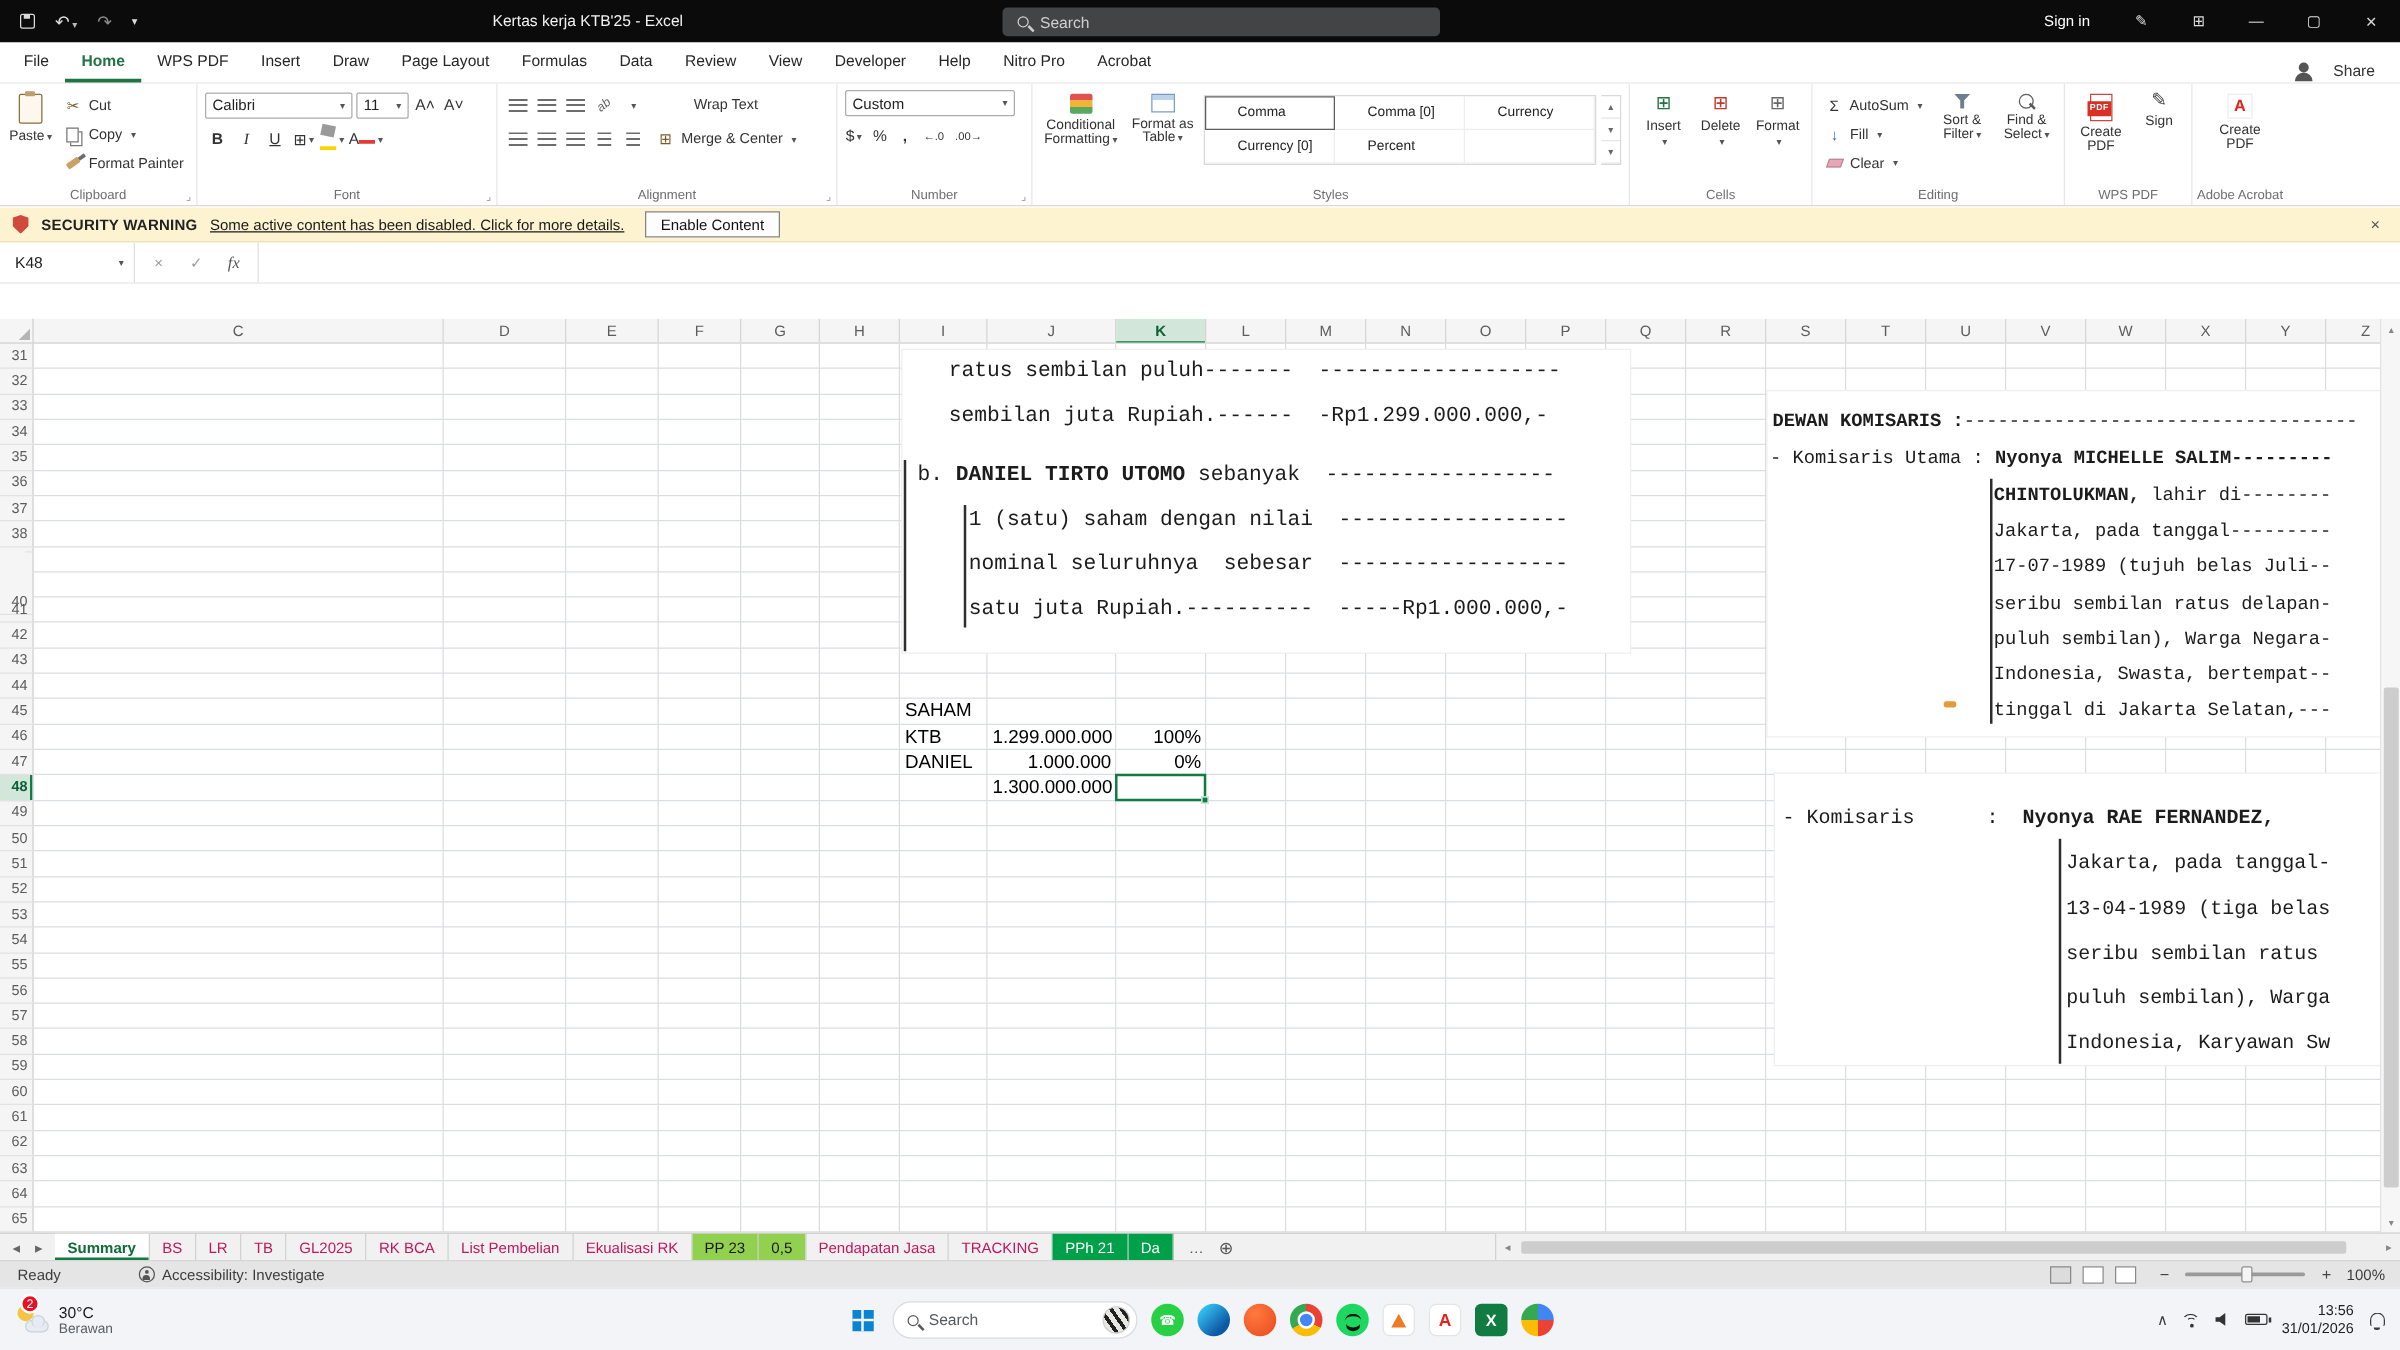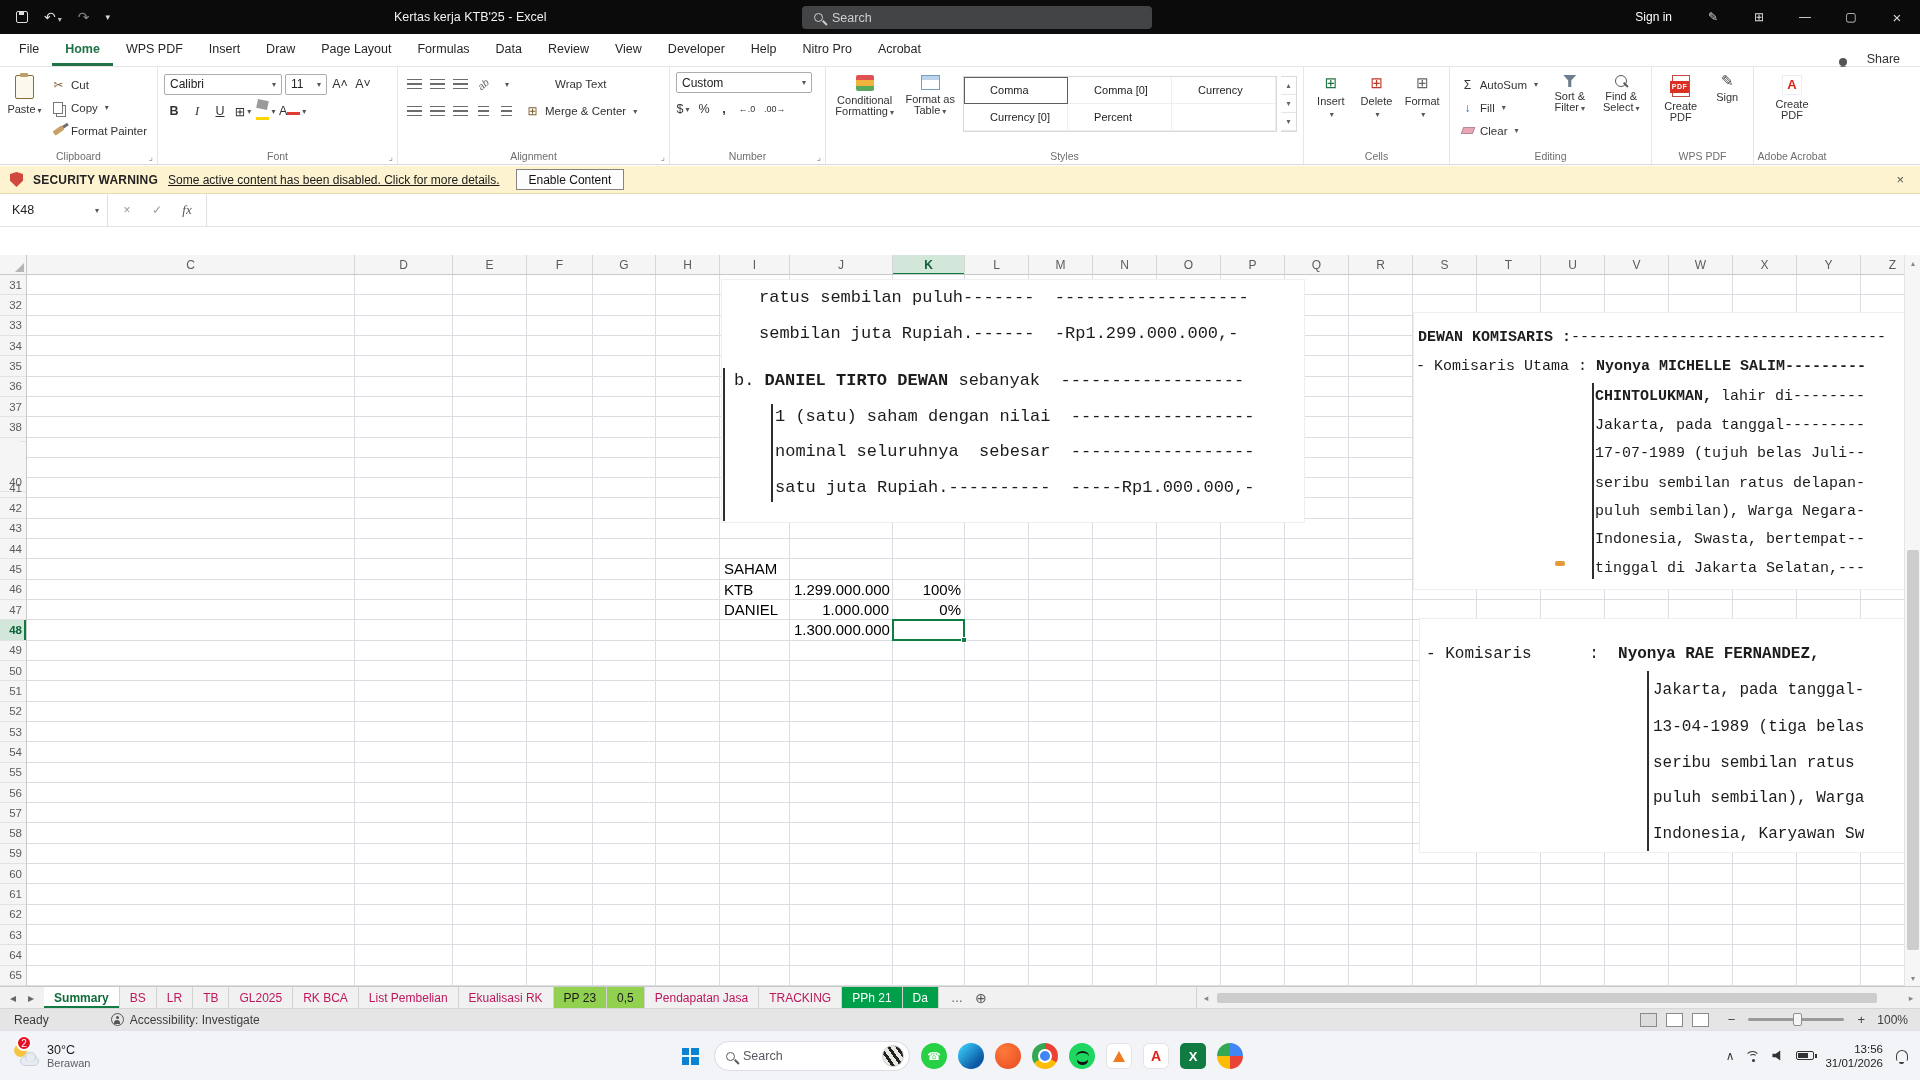--- a/index.html
+++ b/index.html
@@ -19,21 +19,21 @@
 .mag::after{content:"";position:absolute;left:7px;top:8px;width:6px;height:1.5px;background:#cfcfcf;transform:rotate(45deg)}
 .mag.dark{border-color:#5a5a5a}.mag.dark::after{background:#5a5a5a}
 .tb-right{position:absolute;right:0;top:0;height:34px;display:flex;align-items:center}
 .signin{font-size:12px;color:#fff;padding:0 18px}
 .tbbtn{width:46px;height:34px;display:flex;align-items:center;justify-content:center;color:#dcdcdc;font-size:12px}
 
 .rtabs{position:absolute;left:0;top:34px;width:1920px;height:33px;background:#fff;display:flex;align-items:stretch;border-bottom:1px solid #e6e6e6}
 #rtabsList{display:flex;align-items:stretch;padding-left:6px}
 .rtab{display:flex;align-items:center;padding:0 13px;font-size:12.5px;color:#262626;border-bottom:3px solid transparent}
 .rtab.active{color:#217346;font-weight:bold;border-bottom-color:#217346}
-.share{margin-left:auto;display:flex;align-items:flex-end;gap:20px;padding:0 20px;color:#333;font-size:12.5px}
+.share{margin-left:auto;display:flex;align-items:flex-start;gap:20px;padding:16px 20px;color:#333;font-size:12.5px}
 .person{width:8px;height:8px;border-radius:50%;background:#555;position:relative}
 .person::after{content:"";position:absolute;left:-3px;top:8px;width:14px;height:7px;border-radius:7px 7px 0 0;background:#555}
 
 .ribbon{position:absolute;left:0;top:67px;width:1920px;height:98px;background:#fff;border-bottom:1px solid #d9d9d9;display:flex}
 .rg{position:relative;height:100%;border-right:1px solid #e7e7e7;flex:0 0 auto}
 .rgb{display:flex;padding:5px 6px 0 6px;gap:4px}
 .rgl{position:absolute;left:0;right:0;bottom:2px;text-align:center;font-size:10.5px;color:#6e6e6e}
 .launch{position:absolute;right:4px;bottom:0;font-size:9px;color:#8f8f8f}
 .bb{width:56px;display:flex;flex-direction:column;align-items:center;padding-top:3px;gap:4px;font-size:11px;color:#333;text-align:center;line-height:12px}
 .scol{display:flex;flex-direction:column;justify-content:flex-start;gap:2px;padding-top:2px}
@@ -549,21 +549,21 @@
       <div class="rh" style="top: 670.362px; height: 20.314px;">64</div>
       <div class="rh" style="top: 690.676px; height: 20.314px;">65</div>
     </div>
   <div id="sheet">
 
     <div class="doc" style="left:695px;top:5px;width:582px;height:242px;font-size:17px">
       <span class="vrule" style="left:1px;top:88px;height:153px"></span>
       <span class="vrule" style="left:49px;top:124px;height:98px;width:1.5px"></span>
       <div class="ln" style="left:37px;top:8px">ratus sembilan puluh-------  -------------------</div>
       <div class="ln" style="left:37px;top:44px">sembilan juta Rupiah.------  -Rp1.299.000.000,-</div>
-      <div class="ln" style="left:12px;top:91px"><span>b. </span><span class="b">DANIEL TIRTO DEWAN</span><span> sebanyak  ------------------</span></div>
+      <div class="ln" style="left:12px;top:91px"><span>b. </span><span class="b">DANIEL TIRTO UTOMO</span><span> sebanyak  ------------------</span></div>
       <div class="ln" style="left:53px;top:127px">1 (satu) saham dengan nilai  ------------------</div>
       <div class="ln" style="left:53px;top:162px">nominal seluruhnya  sebesar  ------------------</div>
       <div class="ln" style="left:53px;top:198px">satu juta Rupiah.----------  -----Rp1.000.000,-</div>
     </div>
 
     <div class="doc" style="left:1387px;top:38px;width:505px;height:276px;font-size:15px">
       <span class="vrule" style="left:178px;top:70px;height:196px"></span>
       <span class="odot" style="left:141px;top:248px"></span>
       <div class="ln" style="left:4px;top:16px"><span class="b">DEWAN KOMISARIS :</span><span>-----------------------------------</span></div>
       <div class="ln" style="left:2px;top:45px"><span>- Komisaris Utama : </span><span class="b">Nyonya MICHELLE SALIM---------</span></div>

